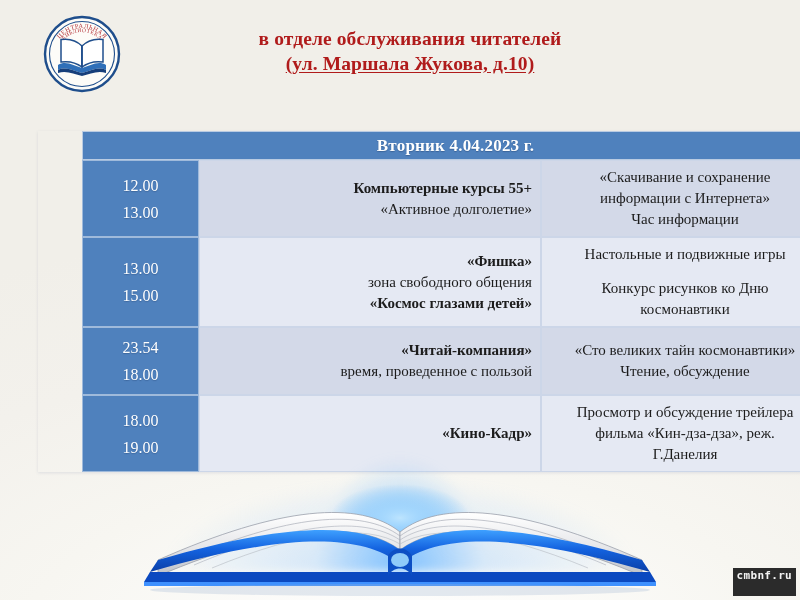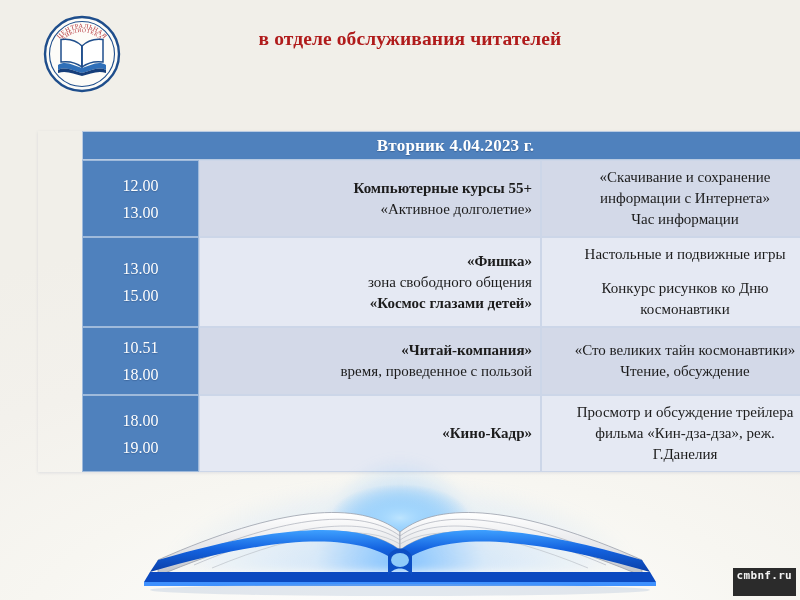--- a/index.html
+++ b/index.html
@@ -204,20 +204,21 @@
         <path d="M44,36 C50,30 58,28.5 65,29.5 L65,52 C58,51 50,52.5 44,57 Z" fill="#ffffff" stroke="#1f4e8c" stroke-width="1.5"></path>
         <line x1="44" y1="36" x2="44" y2="57" stroke="#1f4e8c" stroke-width="1.4"></line>
         <path d="M20,55 C28,50 36,56 44,58 C52,56 60,50 68,55 L68,60 C60,56 52,61 44,63 C36,61 28,56 20,60 Z" fill="#2f6fb8"></path>
         <path d="M20,60 C28,56 36,61 44,63 C52,61 60,56 68,60 L68,63 C60,60 52,64 44,66 C36,64 28,60 20,63 Z" fill="#173f7a"></path>
       </g>
     </svg>
   </div>
 
   <div class="title-block">
     <span class="title-line">в отделе обслуживания читателей</span>
+    <span class="title-line underlined">(ул. Маршала Жукова, д.10)</span>
   </div>
 
   <table class="sched">
     <colgroup>
       <col class="c-time">
       <col class="c-event">
       <col class="c-desc">
     </colgroup>
     <thead>
       <tr>
@@ -254,21 +255,21 @@
         <td class="desc-cell">
           <span class="d-line">Настольные  и подвижные игры</span>
           <span class="d-gap"></span>
           <span class="d-line">Конкурс рисунков ко Дню</span>
           <span class="d-line">космонавтики</span>
         </td>
       </tr>
 
       <tr class="band-a">
         <td class="time-cell">
-          <span class="t">10.51</span>
+          <span class="t">23.54</span>
           <span class="t">18.00</span>
         </td>
         <td class="event-cell">
           <span class="ev-bold">«Читай-компания»</span>
           <span class="ev-plain">время, проведенное с пользой</span>
         </td>
         <td class="desc-cell">
           <span class="d-line">«Сто великих  тайн космонавтики»</span>
           <span class="d-line">Чтение, обсуждение</span>
         </td>

